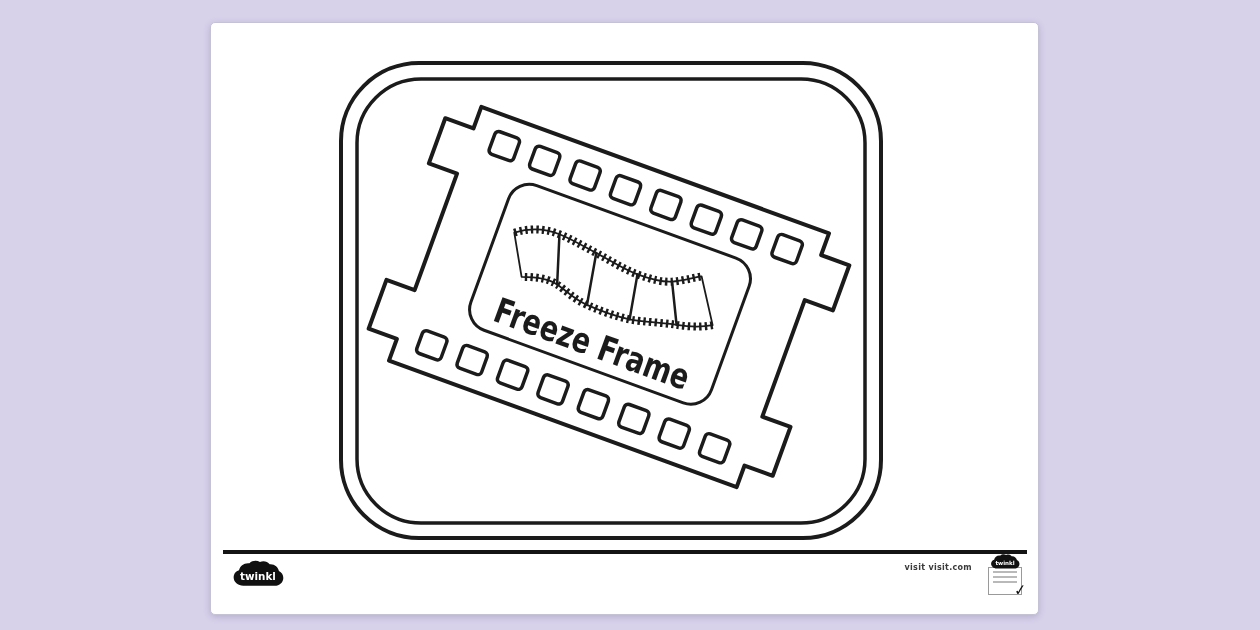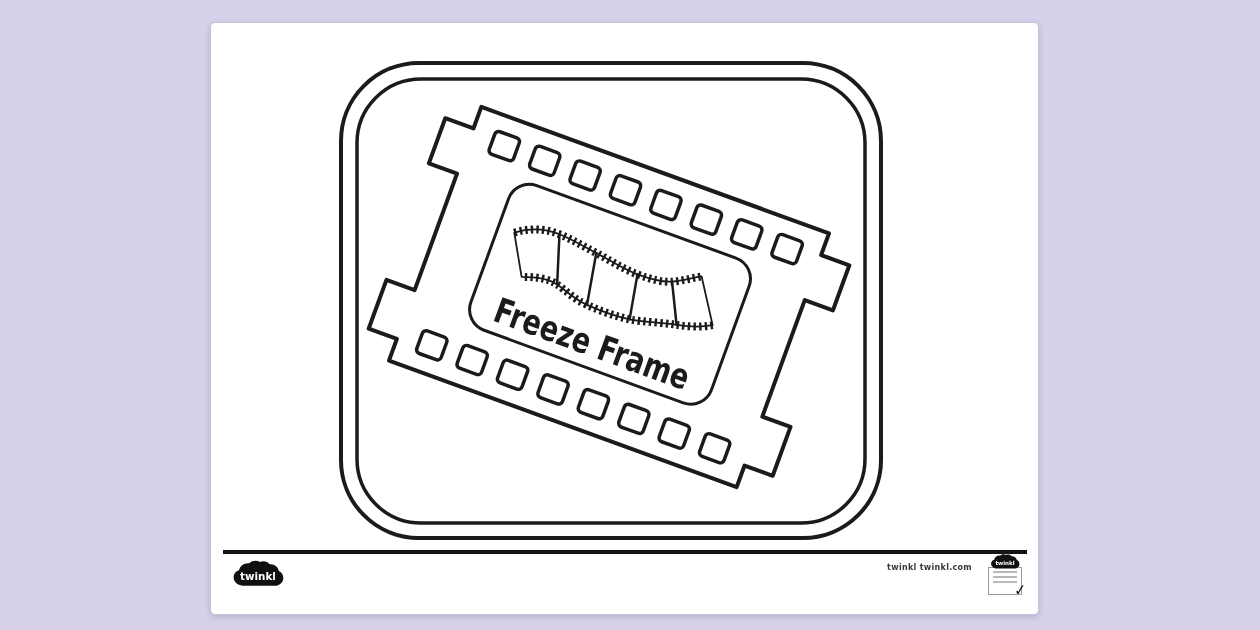--- a/index.html
+++ b/index.html
@@ -126,21 +126,21 @@
 
     <div class="footer-line"></div>
 
     <svg class="twinkl-logo" viewBox="0 0 46 24">
       <path fill="#101010" d="M11 22 C6.5 22 3 18.8 3 15.2 C3 12.4 4.8 10.2 7.4 9.4 C8.2 5.6 11.8 3 16 3.6
            C18.2 1.4 22 1 24.6 2.6 C27.2 1.2 30.8 2 32.6 4.4 C36.4 4 39.6 6.6 40.2 10
            C42.4 11 43.8 13.2 43.8 15.6 C43.8 19.2 40.6 22 36.8 22 Z"></path>
       <text x="23" y="17" text-anchor="middle" font-size="8.5" font-weight="bold" fill="#ffffff" font-family="DejaVu Sans, sans-serif">twinkl</text>
     </svg>
 
-    <div class="visit-link">twinkl twinkl.com</div>
+    <div class="visit-link">visit visit.com</div>
 
     <div class="badge">
       <div class="badge-box">
         <i></i>
           <i></i>
           <i></i>
       </div>
       <svg class="badge-cloud" viewBox="0 0 46 24">
         <path fill="#101010" d="M11 22 C6.5 22 3 18.8 3 15.2 C3 12.4 4.8 10.2 7.4 9.4 C8.2 5.6 11.8 3 16 3.6
              C18.2 1.4 22 1 24.6 2.6 C27.2 1.2 30.8 2 32.6 4.4 C36.4 4 39.6 6.6 40.2 10

